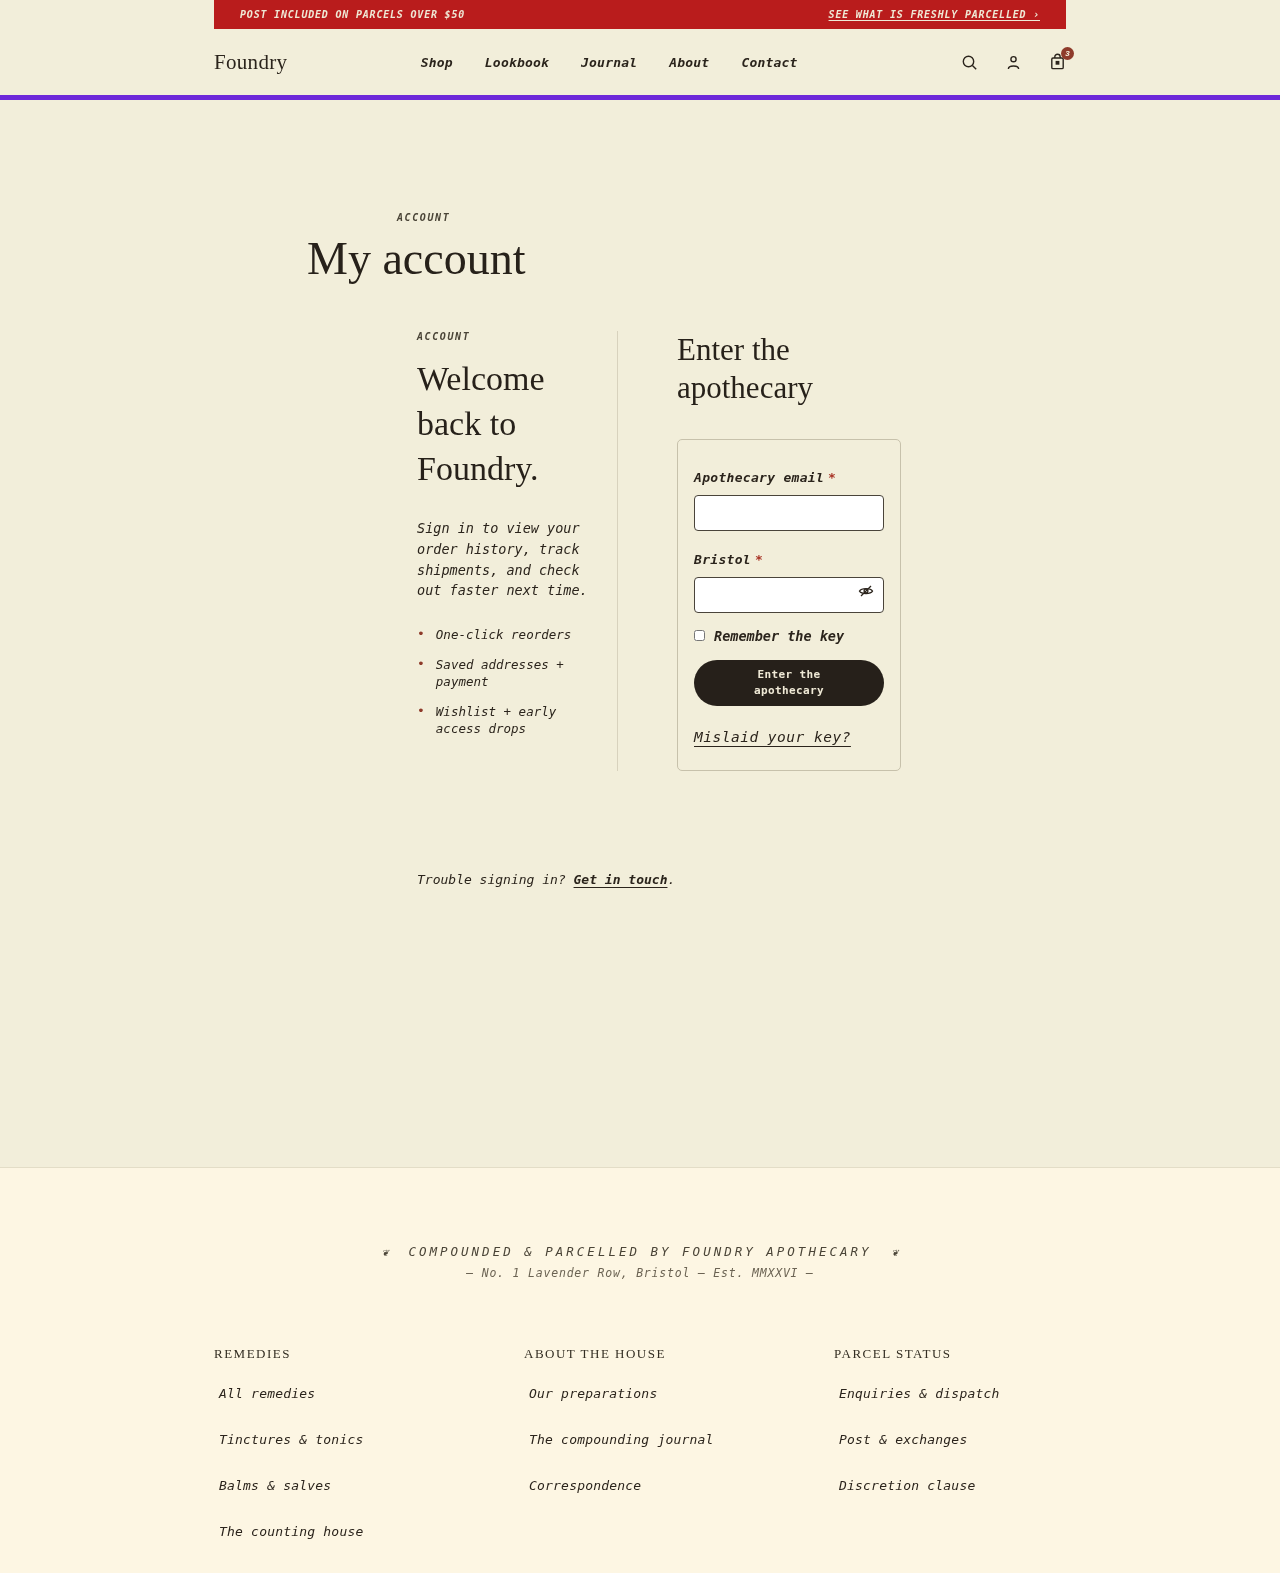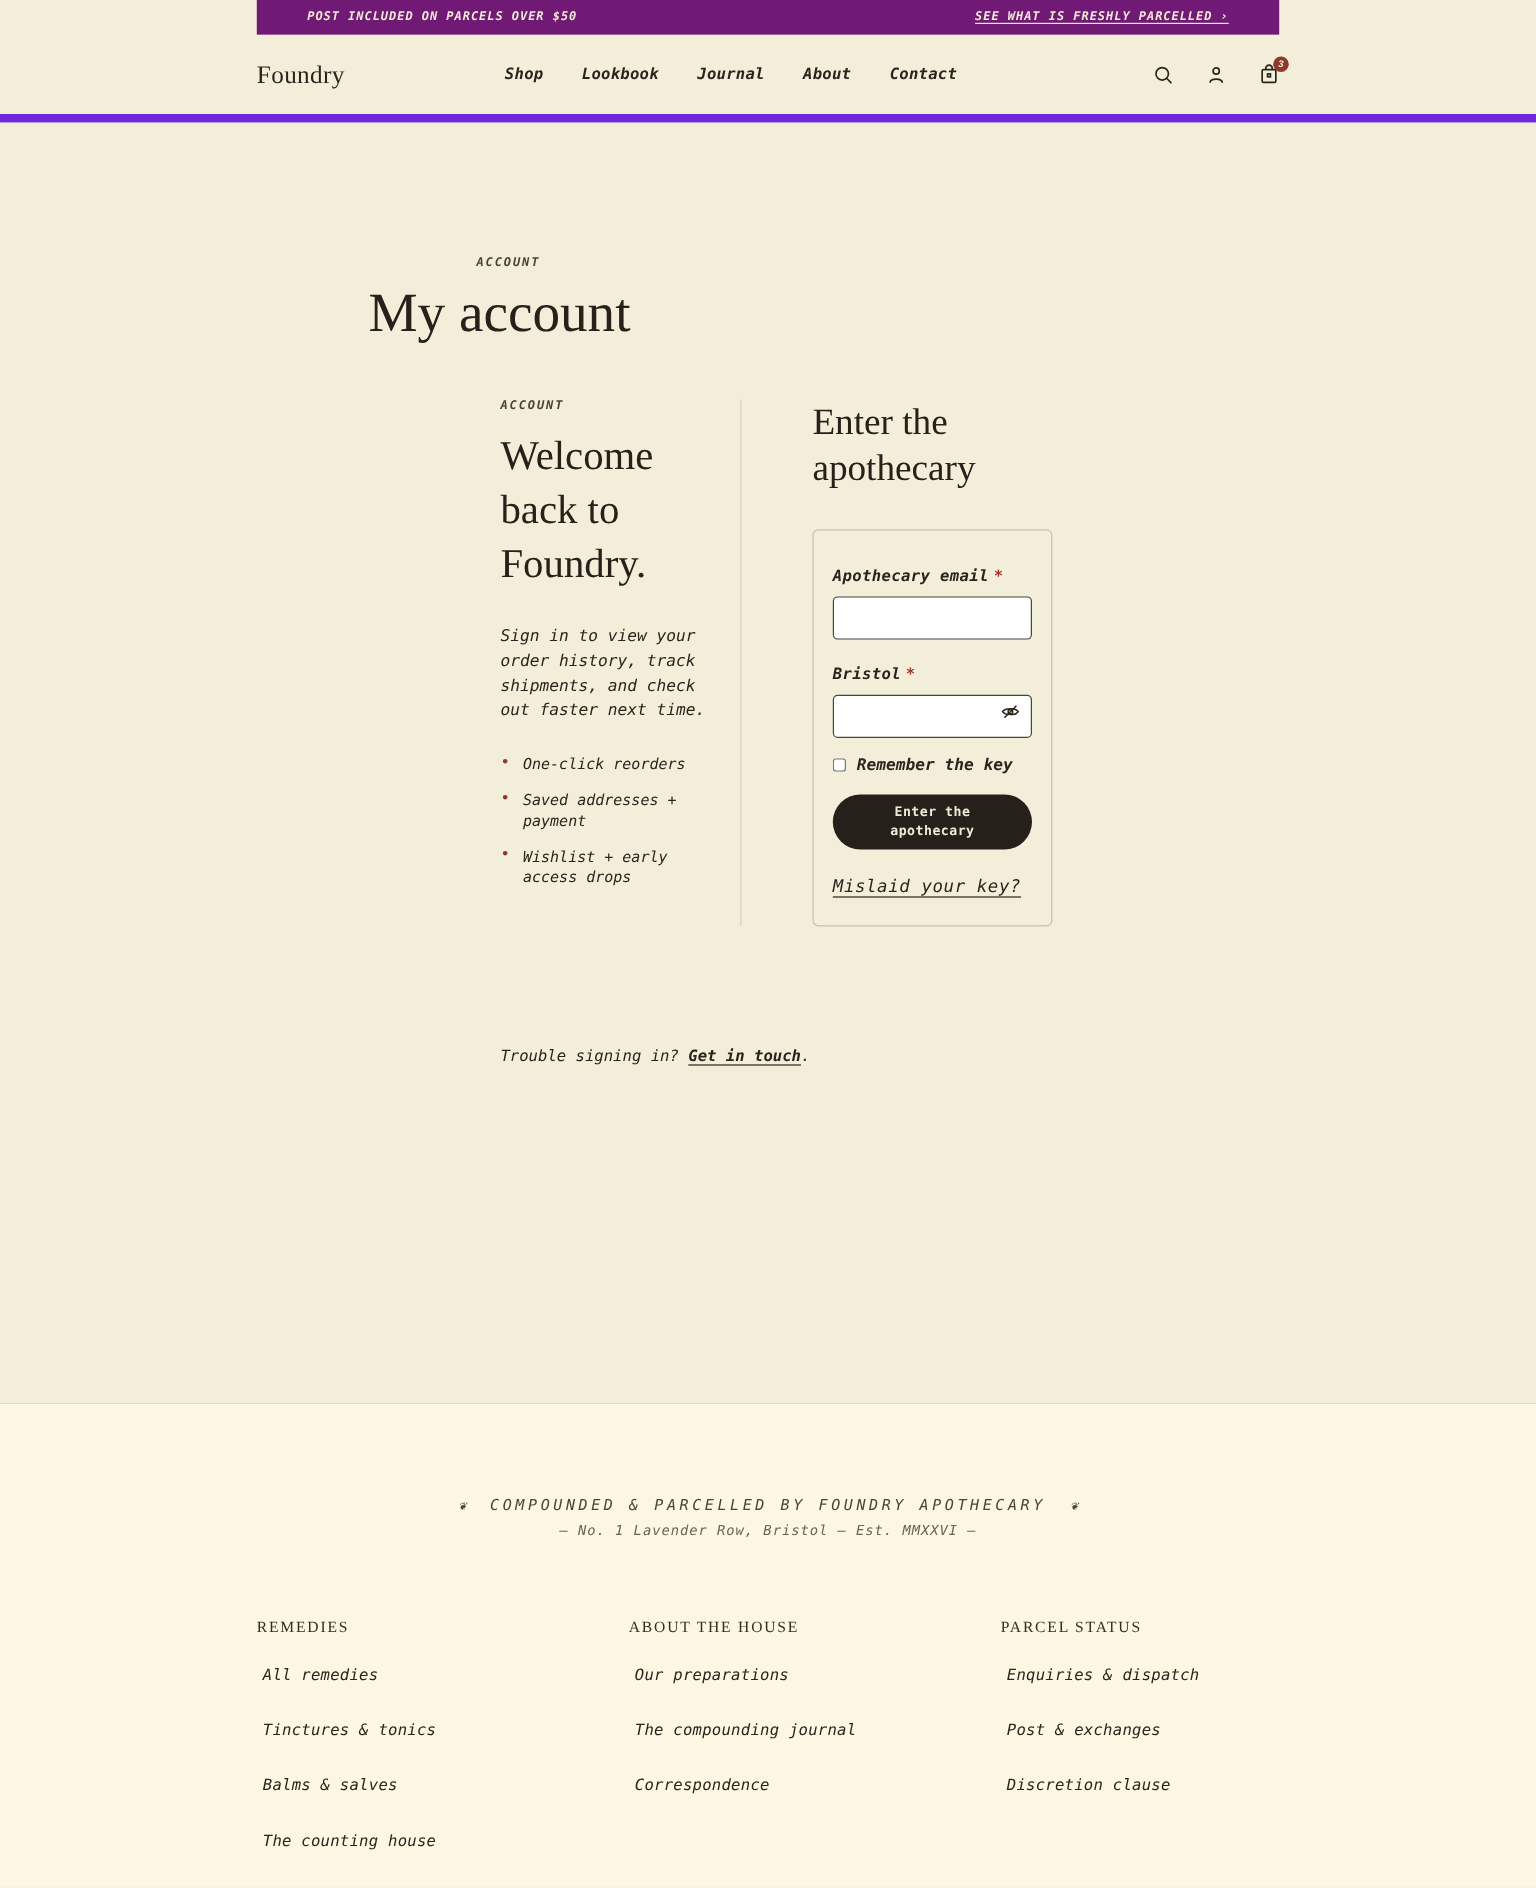--- a/index.html
+++ b/index.html
@@ -9,29 +9,29 @@
     background:#f2eeda;
     color:#2b241c;
     font-family:"DejaVu Sans Mono", monospace;
     overflow:hidden;
   }
   .serif { font-family:"Liberation Serif", serif; font-weight:400; }
   .container { width:852px; margin:0 auto; }
 
   
   .topbar {
-    height:29px; background:#701a75; color:#efe9d6;
+    height:29px; background:#b91c1c; color:#efe9d6;
     display:flex; align-items:center; justify-content:space-between;
-    padding:0 42px; font-size:10px; font-style:italic; font-weight:bold;
+    padding:0 26px; font-size:10px; font-style:italic; font-weight:bold;
     letter-spacing:0.8px;
   }
   .topbar a { color:#efe9d6; text-decoration:underline; text-underline-offset:2px; }
 
   
-  .header-wrap { border-bottom:7px solid #6d28d9; background:#f2eeda; }
+  .header-wrap { border-bottom:5px solid #6d28d9; background:#f2eeda; }
   .header { height:66px; display:flex; align-items:center; }
   .logo { font-size:21px; letter-spacing:0.3px; color:#2b241c; text-decoration:none; }
   .nav { flex:1; display:flex; justify-content:center; gap:32px; margin-left:-30px; }
   .nav a {
     font-size:13px; font-style:italic; font-weight:bold; color:#2b241c;
     text-decoration:none; letter-spacing:0.2px;
   }
   .header-icons { display:flex; align-items:center; gap:27px; }
   .icon-btn { position:relative; background:none; border:none; cursor:pointer; display:flex; padding:0; }
   .icon-btn svg { stroke:#2b241c; fill:none; stroke-width:1.4; }
@@ -59,21 +59,21 @@
 
   .welcome-heading { font-size:34px; line-height:1.33; margin-top:14px; color:#27211a; }
   .welcome-body { margin-top:26px; font-size:13.5px; font-style:italic; line-height:1.55; color:#2b241c; }
   .benefits { list-style:none; margin-top:25px; }
   .benefits li { display:flex; gap:11px; margin-bottom:12px; font-size:12.5px; font-style:italic; line-height:1.4; }
   .bullet-dot { color:#8e3a2a; font-size:13px; line-height:1.3; }
 
   .signin-heading { font-size:31px; line-height:1.22; color:#27211a; }
 
   .card {
-    margin-top:32px; width:200px; border:1px solid #c7c1ab; border-radius:5px;
+    margin-top:32px; width:224px; border:1px solid #c7c1ab; border-radius:5px;
     padding:27px 16px 24px;
   }
   .field-label { font-size:13px; font-style:italic; font-weight:bold; letter-spacing:0.3px; }
   .req { color:#a93527; margin-left:4px; }
   .text-input {
     margin-top:9px; width:100%; height:36px; background:#ffffff;
     border:1px solid #4a443a; border-radius:4px; padding:0 30px 0 10px;
     font-family:"DejaVu Sans Mono", monospace; font-size:13px; color:#2b241c;
   }
   .field + .field { margin-top:18px; }

